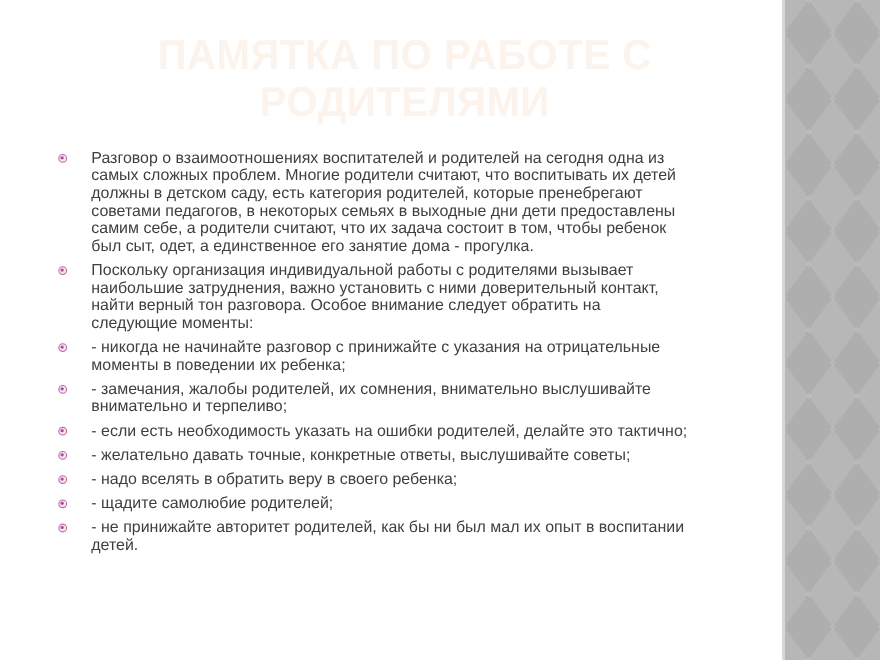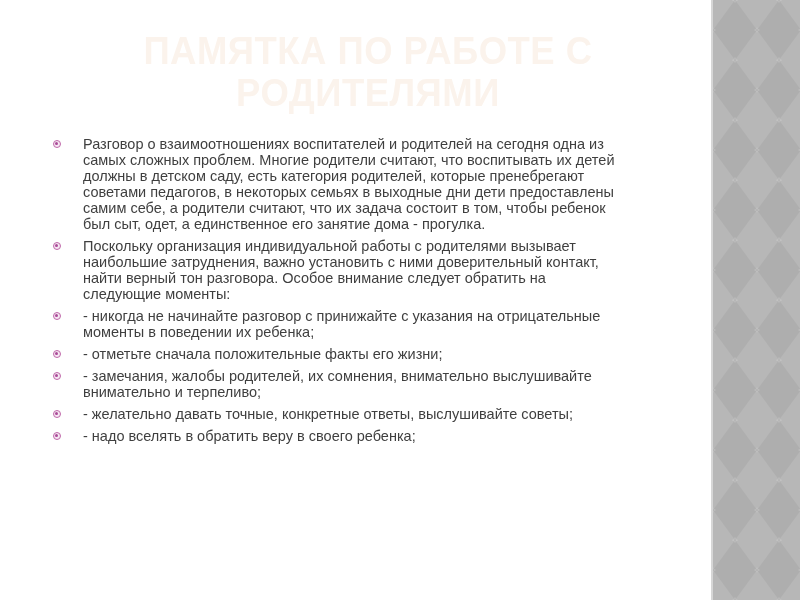--- a/index.html
+++ b/index.html
@@ -113,39 +113,51 @@
         <li class="bullet-item">
         <span class="marker">
             <span class="marker-dot"></span>
           </span>
         <span class="bullet-text">- никогда не начинайте разговор с принижайте с указания на отрицательные моменты в поведении их ребенка;</span>
       </li>
         <li class="bullet-item">
         <span class="marker">
             <span class="marker-dot"></span>
           </span>
-        <span class="bullet-text">- отметьте сначала положительные факты его жизни;</span>
+        <span class="bullet-text">- замечания, жалобы родителей, их сомнения, внимательно выслушивайте внимательно и терпеливо;</span>
       </li>
         <li class="bullet-item">
         <span class="marker">
             <span class="marker-dot"></span>
           </span>
-        <span class="bullet-text">- замечания, жалобы родителей, их сомнения, внимательно выслушивайте внимательно и терпеливо;</span>
+        <span class="bullet-text">- если есть необходимость указать на ошибки родителей, делайте это тактично;</span>
       </li>
         <li class="bullet-item">
         <span class="marker">
             <span class="marker-dot"></span>
           </span>
         <span class="bullet-text">- желательно давать точные, конкретные ответы, выслушивайте советы;</span>
       </li>
         <li class="bullet-item">
         <span class="marker">
             <span class="marker-dot"></span>
           </span>
         <span class="bullet-text">- надо вселять в обратить веру в своего ребенка;</span>
+      </li>
+        <li class="bullet-item">
+        <span class="marker">
+            <span class="marker-dot"></span>
+          </span>
+        <span class="bullet-text">- щадите самолюбие родителей;</span>
+      </li>
+        <li class="bullet-item">
+        <span class="marker">
+            <span class="marker-dot"></span>
+          </span>
+        <span class="bullet-text">- не принижайте авторитет родителей, как бы ни был мал их опыт в воспитании детей.</span>
       </li>
       </ul>
 
   </div>
 
   <div class="sidebar">
     <svg width="87" height="600" xmlns="http://www.w3.org/2000/svg">
       <defs>
         <path id="motif" d="M0 -3.2 L0.9 0 L0 3.2 L-0.9 0 Z M-3.2 0 L0 0.9 L3.2 0 L0 -0.9 Z"></path>
         <pattern id="argyle" width="44" height="60" patternUnits="userSpaceOnUse">

